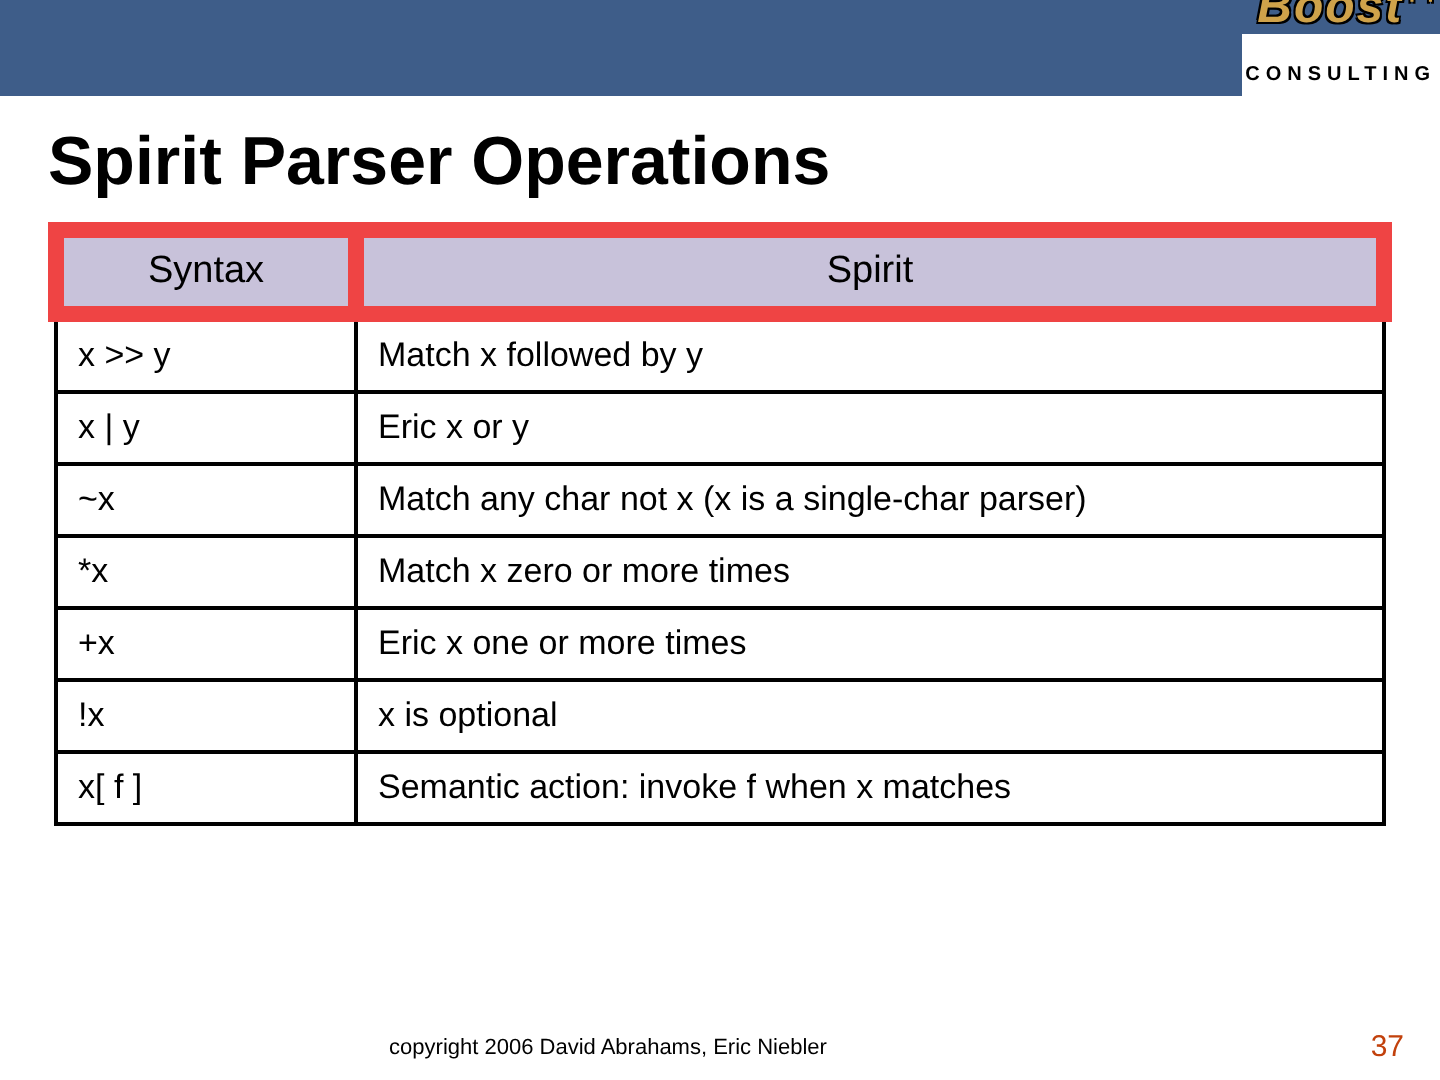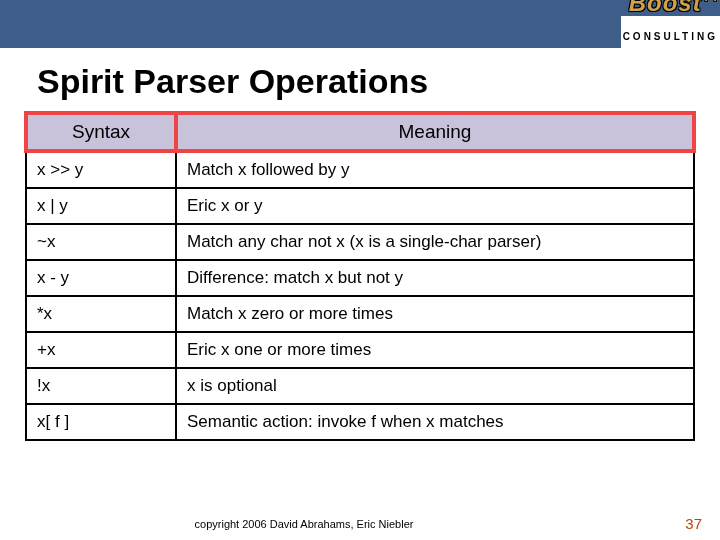--- a/index.html
+++ b/index.html
@@ -44,35 +44,35 @@
     letter-spacing: 3px;
     font-weight: 600;
     padding: 16px 2px;
     display: inline-block;
     margin-top: 1px;
   }
   .title {
     font-family: Arial, Helvetica, sans-serif;
     font-size: 34px;
     color: #000;
-    margin: 14px 0 10px 37px;
+    margin: 14px 0 10px 24px;
   }
   table.ref {
     border-collapse: collapse;
     margin: 0 auto;
     width: 672px;
     table-layout: fixed;
   }
   table.ref col.syntax { width: 150px; }
   table.ref th {
     background: #c8c2da;
     font-weight: 400;
     font-size: 19px;
     text-align: center;
-    border: 4px solid #ef4444;
+    border: 8px solid #ef4444;
     padding: 6px 8px;
   }
   table.ref td {
     border: 2px solid #000;
     padding: 7px 10px;
     font-size: 17px;
     vertical-align: middle;
   }
   .footer {
     position: absolute;
@@ -106,39 +106,35 @@
 <h1 class="title">Spirit Parser Operations</h1>
 
 <table class="ref">
   <colgroup>
       <col class="syntax">
       <col>
     </colgroup>
   <thead>
     <tr>
       <th>Syntax</th>
-      <th>Meaning</th>
+      <th>Spirit</th>
     </tr>
   </thead>
   <tbody>
     <tr>
         <td>x &gt;&gt; y</td>
         <td>Match x followed by y</td>
       </tr>
     <tr>
         <td>x | y</td>
         <td>Eric x or y</td>
       </tr>
     <tr>
         <td>~x</td>
         <td>Match any char not x (x is a single-char parser)</td>
-      </tr>
-    <tr>
-        <td>x - y</td>
-        <td>Difference: match x but not y</td>
       </tr>
     <tr>
         <td>*x</td>
         <td>Match x zero or more times</td>
       </tr>
     <tr>
         <td>+x</td>
         <td>Eric x one or more times</td>
       </tr>
     <tr>

